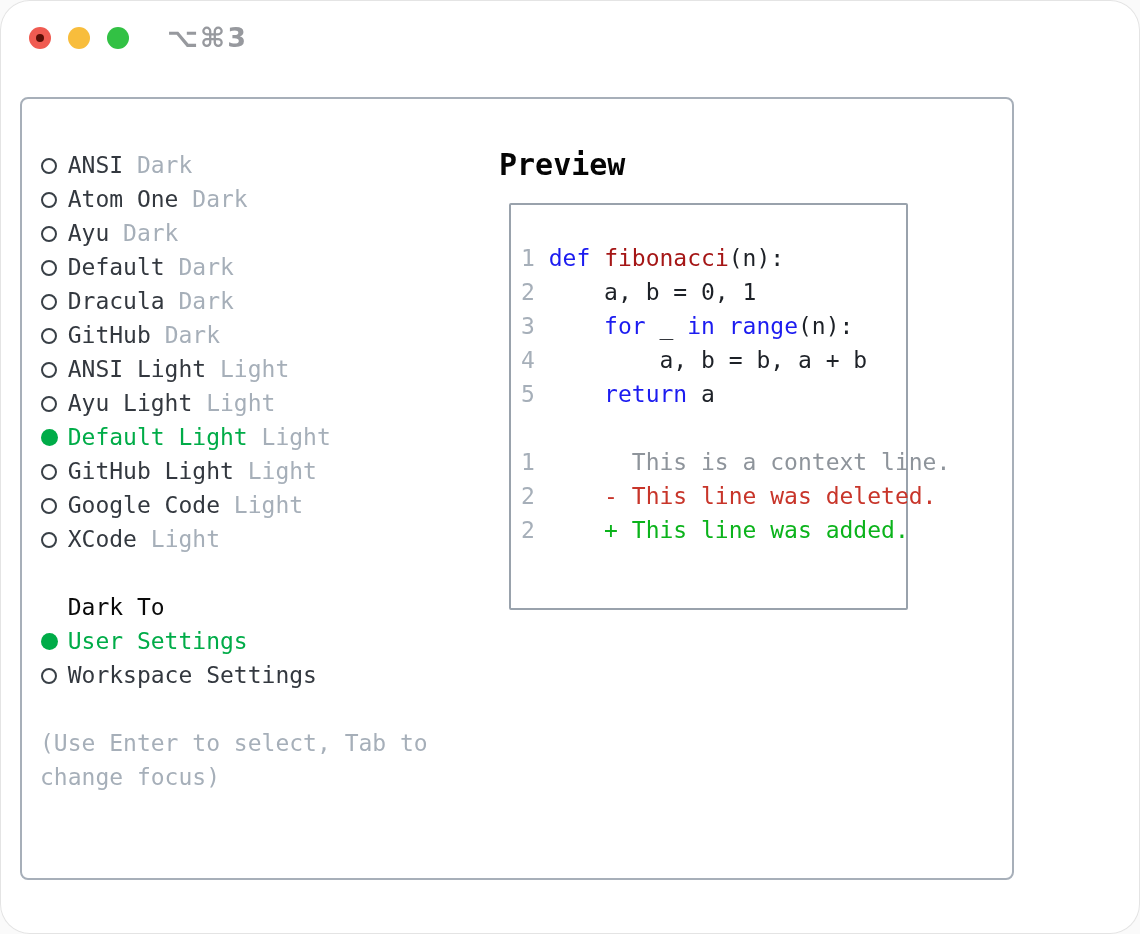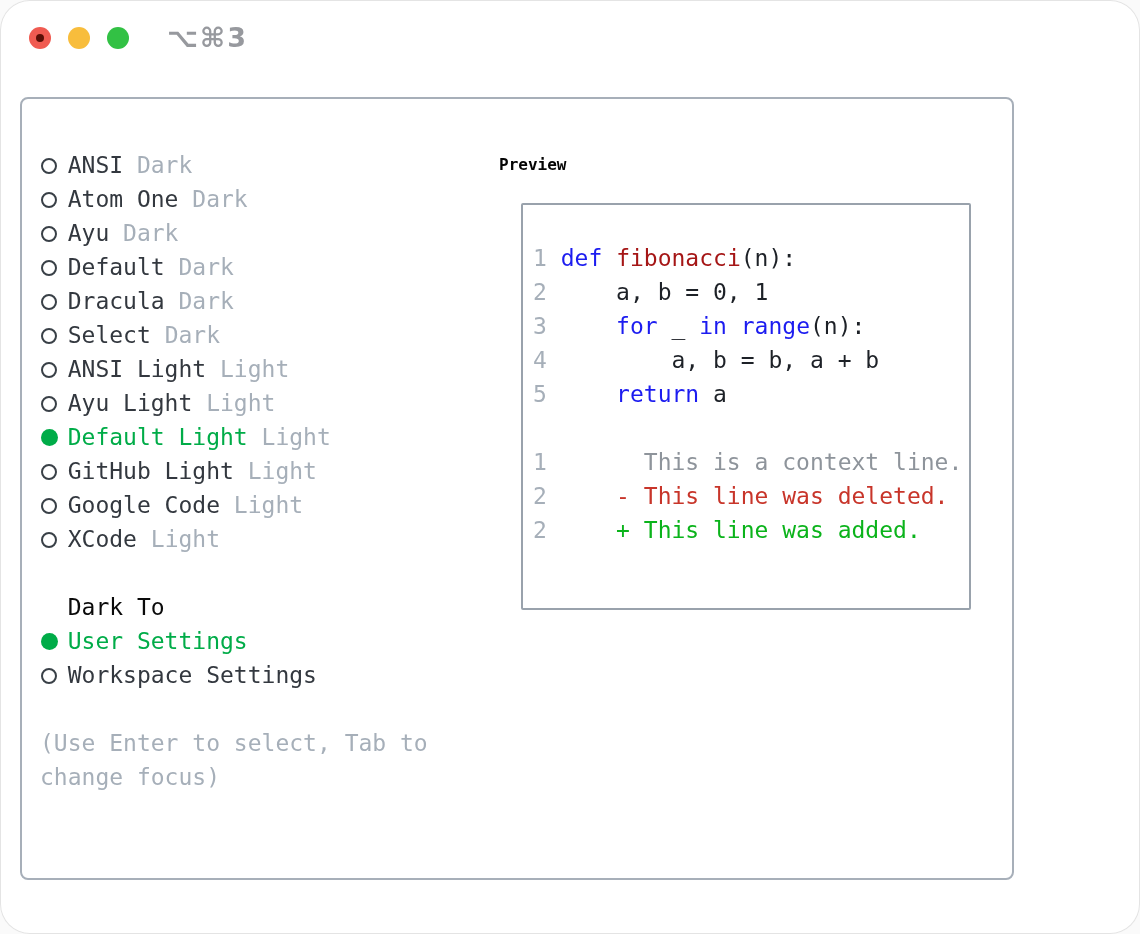--- a/index.html
+++ b/index.html
@@ -36,25 +36,25 @@
   }
   .sel .circle{width:17px;height:17px;border:none;background:#00ac48;}
   .name{color:#33383f;margin-top:32px;}
   .sel .name{color:#00ac48;}
   .variant{color:#a6afb9;margin-left:1ch;}
   .apply-title span{margin-left:2ch;color:#0a0a0a;}
   .help-line{color:#a6afb9;}
   
   .preview-title{
     position:absolute;left:477px;top:49px;height:34px;line-height:34px;
-    font-size:16px;font-weight:bold;color:#050505;
+    font-size:30px;font-weight:bold;color:#050505;
   }
   .preview-box{
-    position:absolute;left:487px;top:104px;width:450px;height:407px;
-    border:2px solid #99a2ac;border-radius:2px;box-sizing:border-box;background:#fff;margin-left:12px;
+    position:absolute;left:487px;top:104px;width:399px;height:407px;
+    border:2px solid #99a2ac;border-radius:2px;box-sizing:border-box;background:#fff;
   }
   .codeblock{margin:0;padding:36px 6px 0 10px;font-size:23px;line-height:34px;white-space:pre;}
   .pline{height:34px;}
   .lnum{color:#a6afb9;}
   .tok-pl{color:#1d2127;}
   .tok-kw{color:#1c1cf0;}
   .tok-fn{color:#a51616;}
   .tok-ctx{color:#8e949b;}
   .tok-del{color:#c8352a;text-align:right;}
   .tok-add{color:#0bb31b;}
@@ -76,21 +76,21 @@
   <div class="panel">
 
     <div class="left-col">
 
       <div id="theme-list">
           <div class="row"><span class="marker"><span class="circle"></span></span><span class="name">ANSI</span><span class="variant">Dark</span></div>
           <div class="row"><span class="marker"><span class="circle"></span></span><span class="name">Atom One</span><span class="variant">Dark</span></div>
           <div class="row"><span class="marker"><span class="circle"></span></span><span class="name">Ayu</span><span class="variant">Dark</span></div>
           <div class="row"><span class="marker"><span class="circle"></span></span><span class="name">Default</span><span class="variant">Dark</span></div>
           <div class="row"><span class="marker"><span class="circle"></span></span><span class="name">Dracula</span><span class="variant">Dark</span></div>
-          <div class="row"><span class="marker"><span class="circle"></span></span><span class="name">Select</span><span class="variant">Dark</span></div>
+          <div class="row"><span class="marker"><span class="circle"></span></span><span class="name">GitHub</span><span class="variant">Dark</span></div>
           <div class="row"><span class="marker"><span class="circle"></span></span><span class="name">ANSI Light</span><span class="variant">Light</span></div>
           <div class="row"><span class="marker"><span class="circle"></span></span><span class="name">Ayu Light</span><span class="variant">Light</span></div>
           <div class="row sel"><span class="marker"><span class="circle"></span></span><span class="name">Default Light</span><span class="variant">Light</span></div>
           <div class="row"><span class="marker"><span class="circle"></span></span><span class="name">GitHub Light</span><span class="variant">Light</span></div>
           <div class="row"><span class="marker"><span class="circle"></span></span><span class="name">Google Code</span><span class="variant">Light</span></div>
           <div class="row"><span class="marker"><span class="circle"></span></span><span class="name">XCode</span><span class="variant">Light</span></div>
         </div>
 
       <div class="row"> </div>
 

